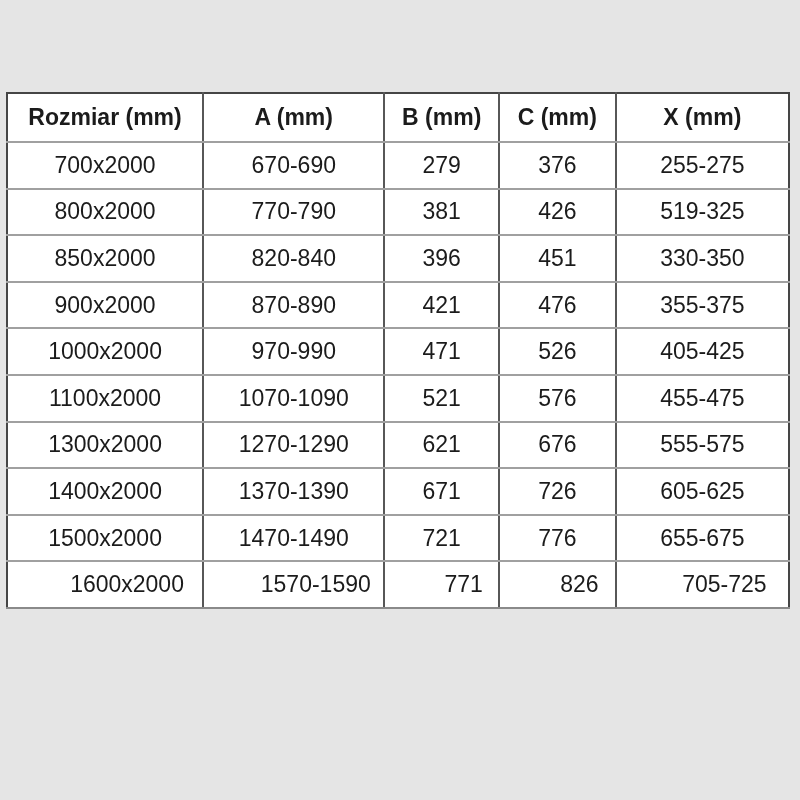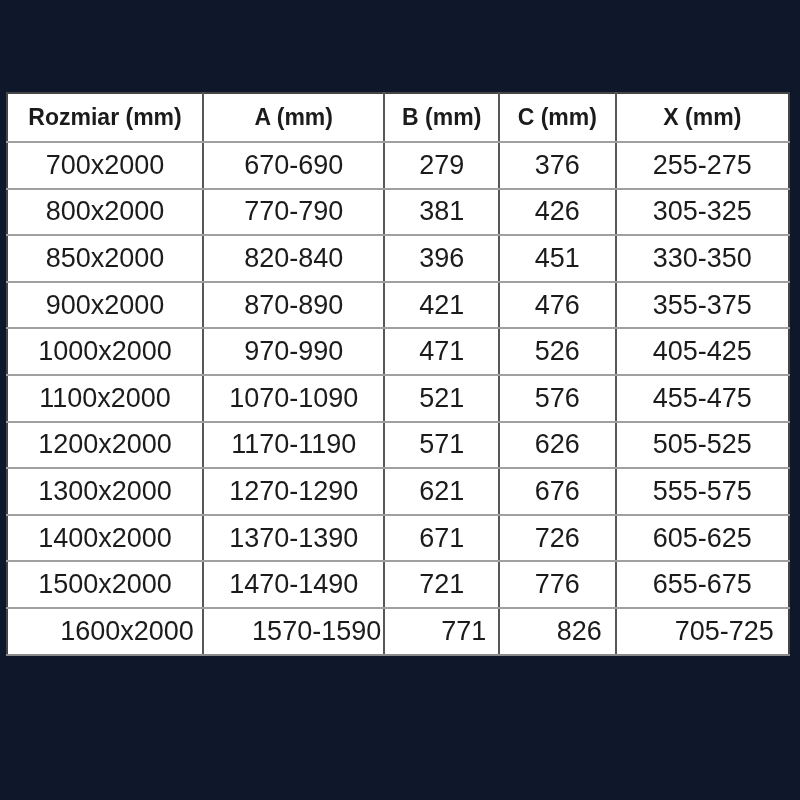--- a/index.html
+++ b/index.html
@@ -7,21 +7,21 @@
     padding: 0;
     background: #ffffff;
     width: 800px;
     height: 800px;
     font-family: "Liberation Sans", "DejaVu Sans", sans-serif;
   }
   .page {
     position: relative;
     width: 800px;
     height: 800px;
-    background: #0f172a;
+    background: #e5e5e5;
     overflow: hidden;
   }
   .table-wrap {
     position: absolute;
     left: 6px;
     top: 92px;
     width: 784px;
   }
   table.spec-table {
     border-collapse: collapse;
@@ -43,21 +43,21 @@
     white-space: nowrap;
   }
   table.spec-table th {
     height: 47px;
     font-size: 23px;
     font-weight: bold;
     border-top: 2px solid var(--outer-border, #454545);
   }
   table.spec-table td {
     height: 44.6px;
-    font-size: 27px;
+    font-size: 23px;
     font-weight: normal;
   }
   table.spec-table tr td:first-child,
   table.spec-table tr th:first-child {
     border-left: 2px solid var(--outer-border, #454545);
   }
   table.spec-table tr td:last-child,
   table.spec-table tr th:last-child {
     border-right: 2px solid var(--outer-border, #454545);
   }
@@ -93,21 +93,21 @@
             <td>670-690</td>
             <td>279</td>
             <td>376</td>
             <td>255-275</td>
           </tr>
           <tr>
             <td>800x2000</td>
             <td>770-790</td>
             <td>381</td>
             <td>426</td>
-            <td>305-325</td>
+            <td>519-325</td>
           </tr>
           <tr>
             <td>850x2000</td>
             <td>820-840</td>
             <td>396</td>
             <td>451</td>
             <td>330-350</td>
           </tr>
           <tr>
             <td>900x2000</td>
@@ -122,27 +122,20 @@
             <td>471</td>
             <td>526</td>
             <td>405-425</td>
           </tr>
           <tr>
             <td>1100x2000</td>
             <td>1070-1090</td>
             <td>521</td>
             <td>576</td>
             <td>455-475</td>
-          </tr>
-          <tr>
-            <td>1200x2000</td>
-            <td>1170-1190</td>
-            <td>571</td>
-            <td>626</td>
-            <td>505-525</td>
           </tr>
           <tr>
             <td>1300x2000</td>
             <td>1270-1290</td>
             <td>621</td>
             <td>676</td>
             <td>555-575</td>
           </tr>
           <tr>
             <td>1400x2000</td>

